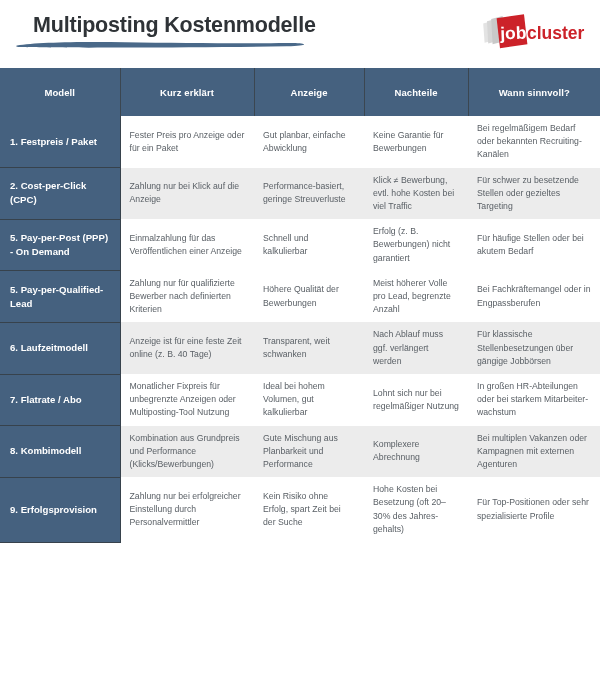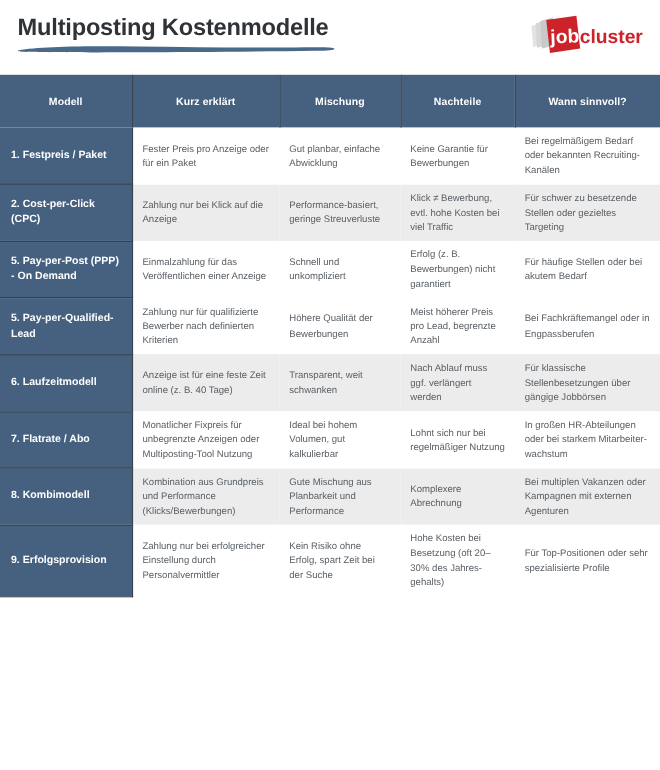--- a/index.html
+++ b/index.html
@@ -16,21 +16,21 @@
   }
 
   
   .header {
     position: relative;
     height: 68px;
     background: #ffffff;
   }
   .title-wrap {
     position: absolute;
-    left: 16px; top: 12px;
+    left: 33px; top: 12px;
   }
   .page-title {
     font-size: 21.5px;
     font-weight: bold;
     color: #2f3337;
     letter-spacing: -0.2px;
     line-height: 26px;
     white-space: nowrap;
   }
   .title-underline {
@@ -132,21 +132,21 @@
       <col class="c0">
         <col class="c1">
         <col class="c2">
         <col class="c3">
         <col class="c4">
     </colgroup>
     <thead>
       <tr>
         <th>Modell</th>
         <th>Kurz erklärt</th>
-        <th>Mischung</th>
+        <th>Anzeige</th>
         <th>Nachteile</th>
         <th>Wann sinnvoll?</th>
       </tr>
     </thead>
     <tbody>
       <tr class="odd">
         <td class="model">1. Festpreis / Paket</td>
         <td>Fester Preis pro Anzeige oder für ein Paket</td>
         <td>Gut planbar, einfache Abwicklung</td>
         <td>Keine Garantie für Bewerbungen</td>
@@ -155,29 +155,29 @@
       <tr class="even">
         <td class="model">2. Cost-per-Click (CPC)</td>
         <td>Zahlung nur bei Klick auf die Anzeige</td>
         <td>Performance-basiert, geringe Streuverluste</td>
         <td>Klick ≠ Bewerbung, evtl. hohe Kosten bei viel Traffic</td>
         <td>Für schwer zu besetzende Stellen oder gezieltes Targeting</td>
       </tr>
       <tr class="odd">
         <td class="model">5. Pay-per-Post (PPP) - On Demand</td>
         <td>Einmalzahlung für das Veröffentlichen einer Anzeige</td>
-        <td>Schnell und unkompliziert</td>
+        <td>Schnell und kalkulierbar</td>
         <td>Erfolg (z. B. Bewerbungen) nicht garantiert</td>
         <td>Für häufige Stellen oder bei akutem Bedarf</td>
       </tr>
       <tr class="odd">
         <td class="model">5. Pay-per-Qualified-Lead</td>
         <td>Zahlung nur für qualifizierte Bewerber nach definierten Kriterien</td>
         <td>Höhere Qualität der Bewerbungen</td>
-        <td>Meist höherer Preis pro Lead, begrenzte Anzahl</td>
+        <td>Meist höherer Volle pro Lead, begrenzte Anzahl</td>
         <td>Bei Fachkräftemangel oder in Engpassberufen</td>
       </tr>
       <tr class="even">
         <td class="model">6. Laufzeitmodell</td>
         <td>Anzeige ist für eine feste Zeit online (z. B. 40 Tage)</td>
         <td>Transparent, weit schwanken</td>
         <td>Nach Ablauf muss ggf. verlängert werden</td>
         <td>Für klassische Stellenbesetzungen über gängige Jobbörsen</td>
       </tr>
       <tr class="odd">

